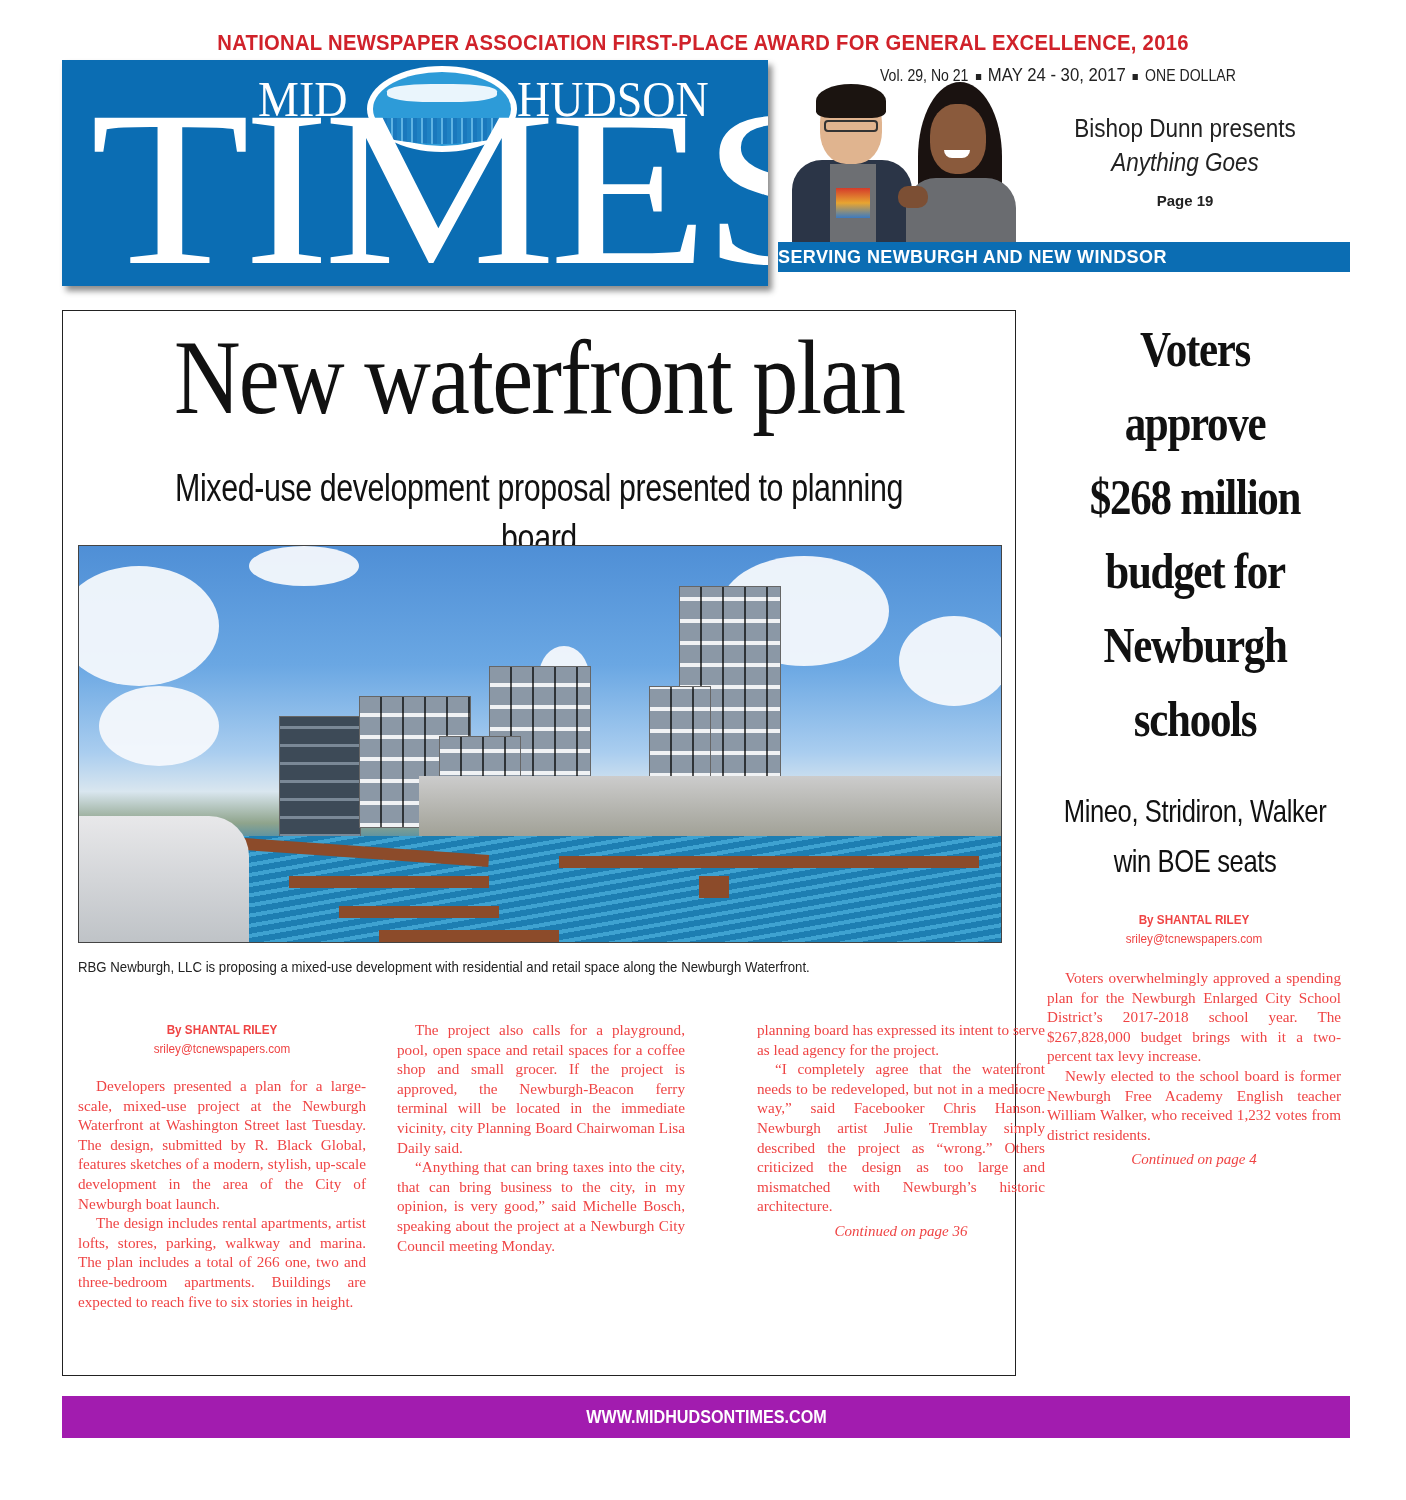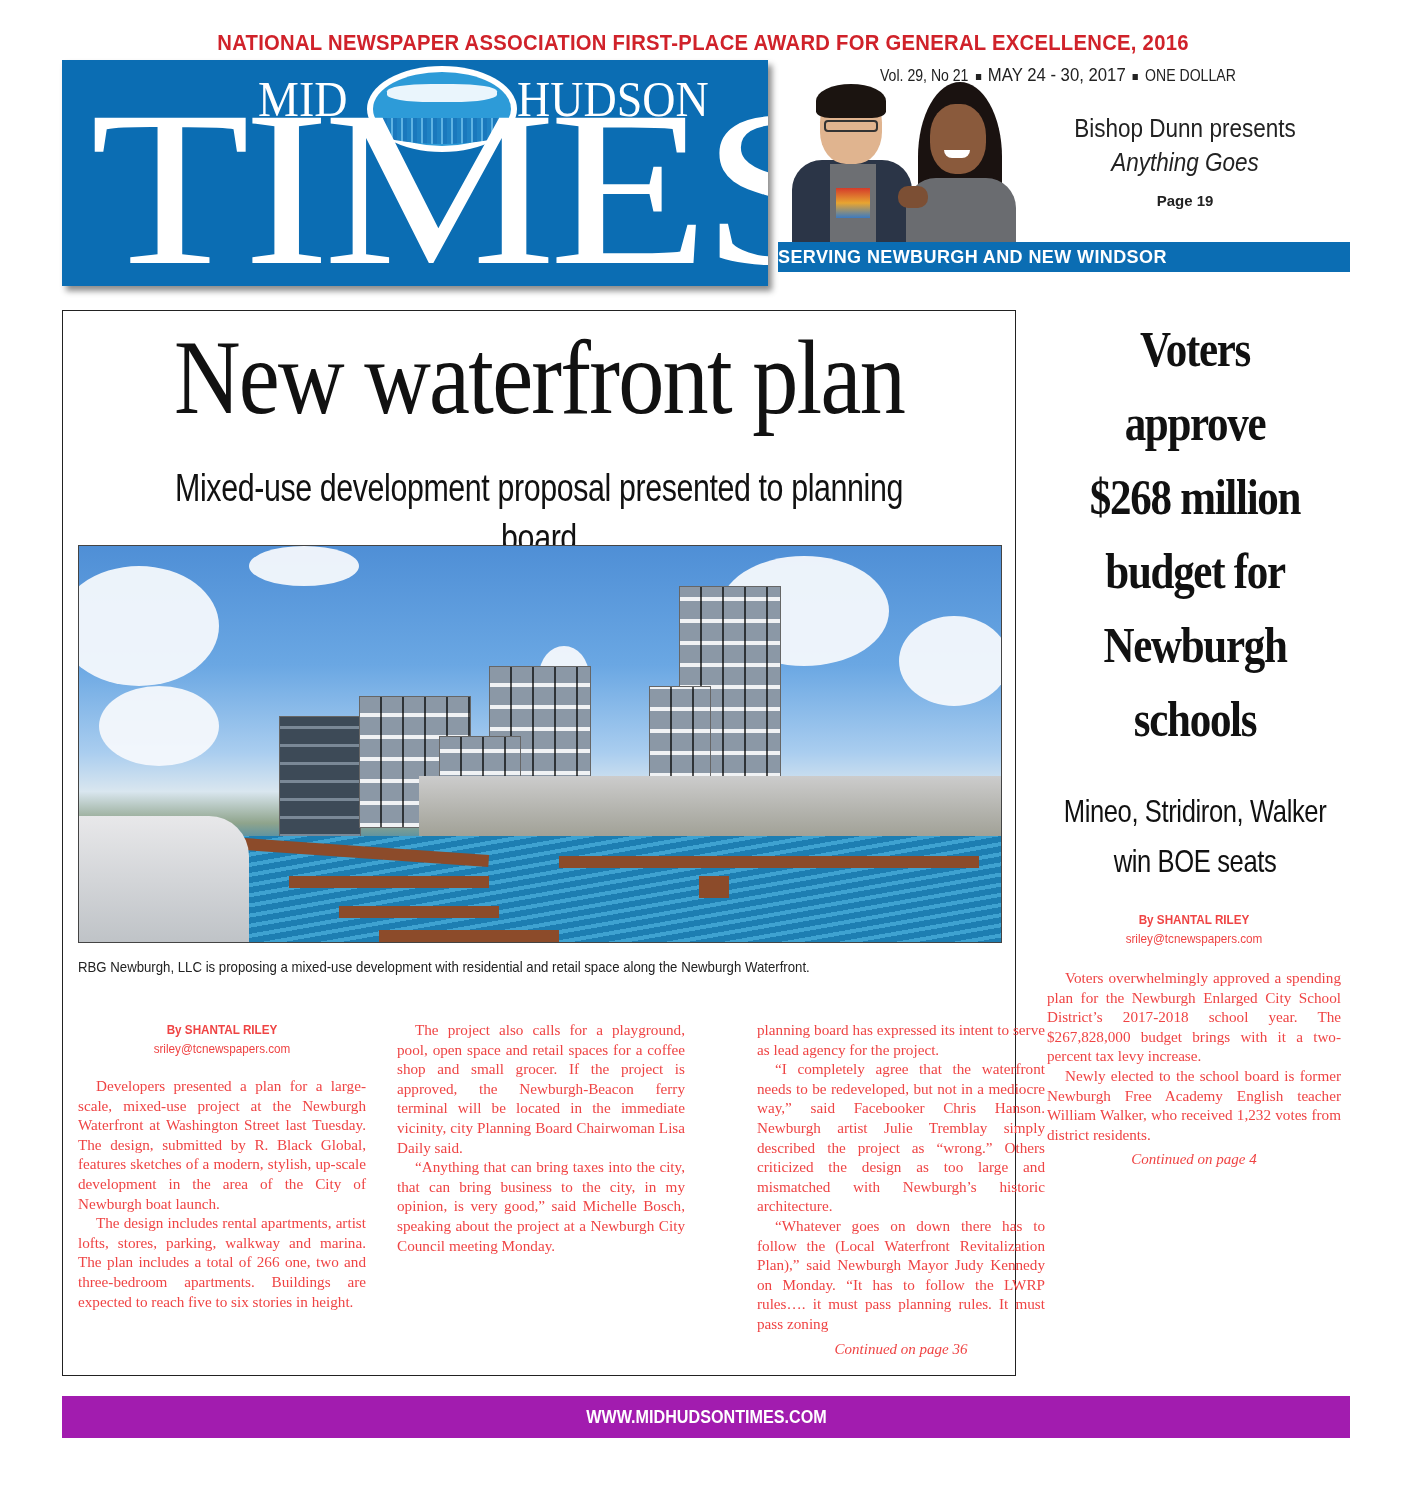--- a/index.html
+++ b/index.html
@@ -170,21 +170,20 @@
 </div>
 
 <div class="col c2">
   <p>The project also calls for a playground, pool, open space and retail spaces for a coffee shop and small grocer. If the project is approved, the Newburgh-Beacon ferry terminal will be located in the immediate vicinity, city Planning Board Chairwoman Lisa Daily said.</p>
   <p>“Anything that can bring taxes into the city, that can bring business to the city, in my opinion, is very good,” said Michelle Bosch, speaking about the project at a Newburgh City Council meeting Monday.</p>
 </div>
 
 <div class="col c3">
   <p class="noind">planning board has expressed its intent to serve as lead agency for the project.</p>
   <p>“I completely agree that the waterfront needs to be redeveloped, but not in a mediocre way,” said Facebooker Chris Hanson. Newburgh artist Julie Tremblay simply described the project as “wrong.” Others criticized the design as too large and mismatched with Newburgh’s historic architecture.</p>
-  <p>“Whatever goes on down there has to follow the (Local Waterfront Revitalization Plan),” said Newburgh Mayor Judy Kennedy on Monday. “It has to follow the LWRP rules…. it must pass planning rules. It must pass zoning</p>
   <div class="cont">Continued on page 36</div>
 </div>
 
 <div class="abs r-head">
   <div>Voters</div>
   <div>approve</div>
   <div>$268 million</div>
   <div>budget for</div>
   <div>Newburgh</div>
   <div>schools</div>

